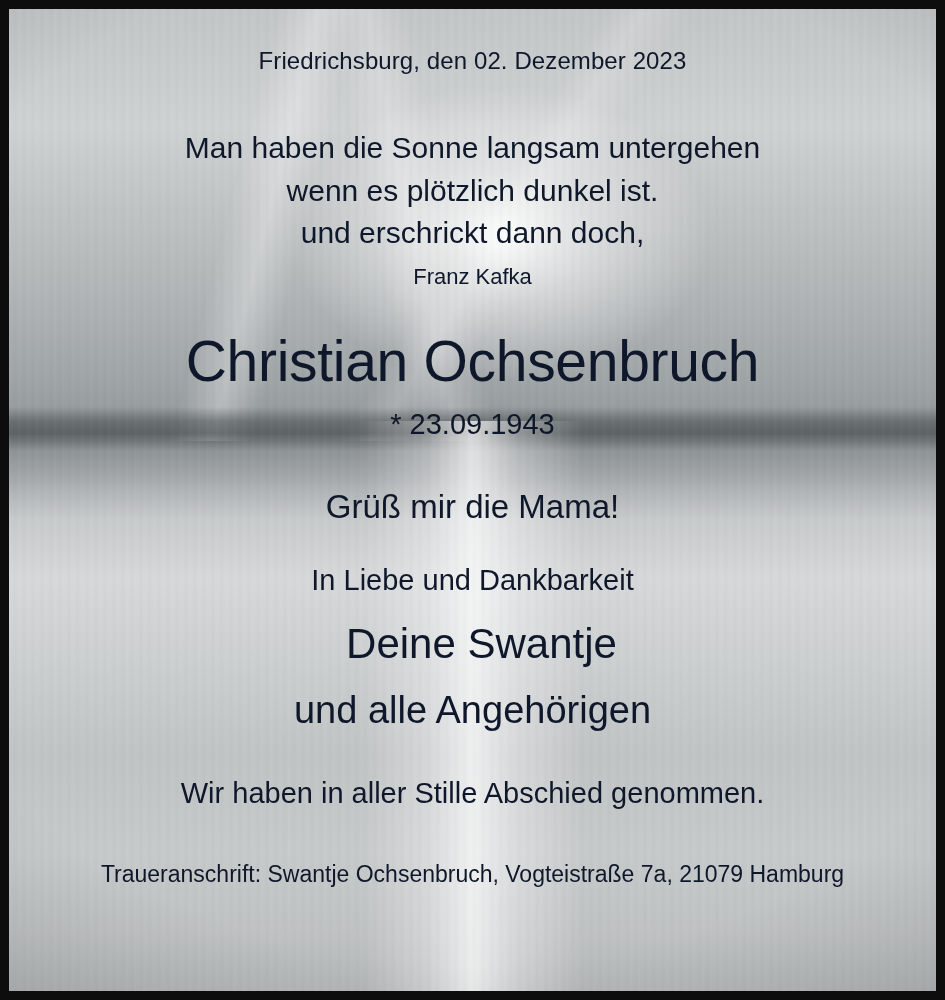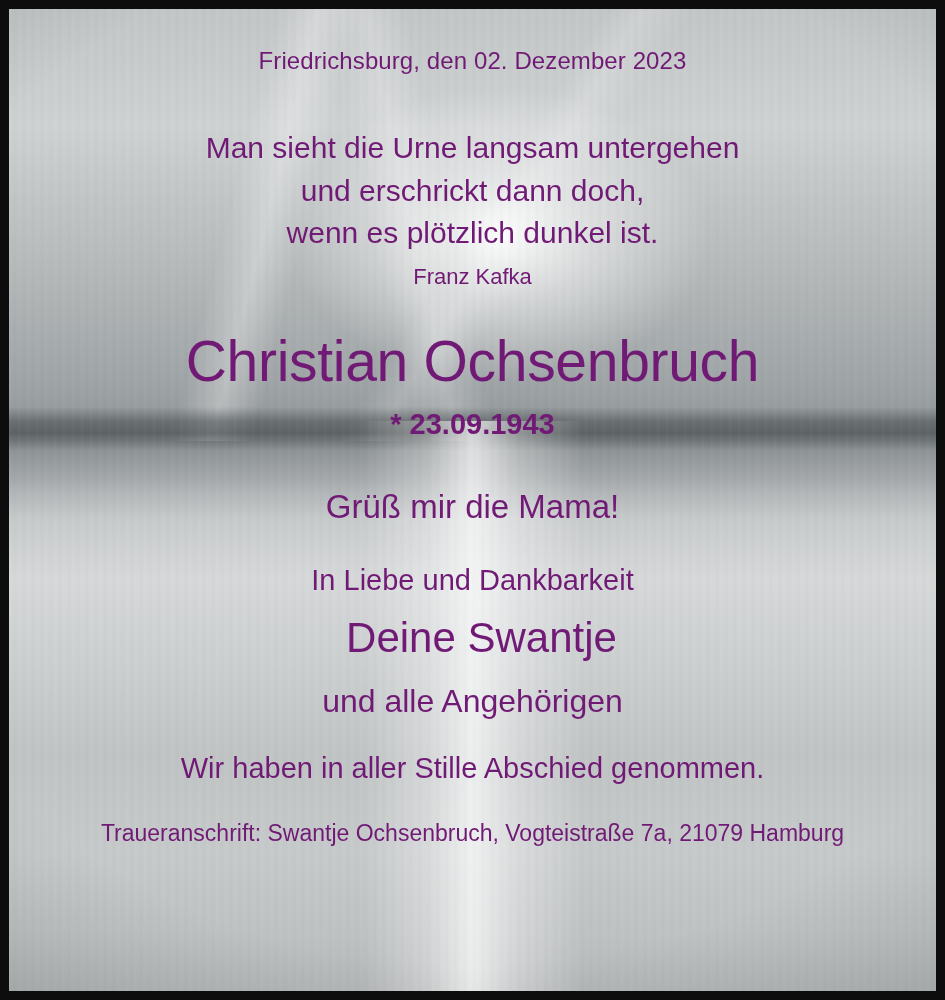--- a/index.html
+++ b/index.html
@@ -80,21 +80,21 @@
   .bg-streaks {
     background:
       repeating-linear-gradient(90deg, rgba(255,255,255,0.05) 0px, rgba(255,255,255,0.0) 3px, rgba(0,0,0,0.03) 6px, rgba(255,255,255,0.0) 9px);
     opacity: 0.5;
   }
 
   .content {
     position: relative;
     z-index: 2;
     height: 100%;
-    color: #701a75;
+    color: #0f172a;
     text-align: center;
     display: block;
   }
 
   .place-date {
     font-size: 24px;
     letter-spacing: 0.1px;
     padding-top: 38px;
   }
 
@@ -116,76 +116,75 @@
     letter-spacing: -0.3px;
     line-height: 1.05;
   }
 
   .dates-row {
     margin-top: 16px;
     font-size: 29px;
     display: flex;
     justify-content: center;
     gap: 0;
-    font-weight: bold;
   }
   .dates-row .birth { width: 330px; text-align: center; }
   .dates-row .death { width: 330px; text-align: center; }
 
   .farewell {
     margin-top: 47px;
     font-size: 33px;
   }
 
   .tribute-intro {
     margin-top: 38px;
     font-size: 29px;
   }
   .tribute-main {
-    margin-top: 17px;
+    margin-top: 23px;
     font-size: 42px;
     padding-left: 18px;
   }
   .tribute-sub {
     margin-top: 21px;
-    font-size: 32px;
+    font-size: 38px;
   }
 
   .notice {
-    margin-top: 27px;
+    margin-top: 40px;
     font-size: 29px;
     line-height: 1.45;
   }
   .notice-line { display: block; }
 
   .mourning-address {
-    margin-top: 31px;
+    margin-top: 47px;
     font-size: 23px;
   }
 </style>
 </head>
 <body>
 
 <div id="obituary-card">
   <div class="bg-layer bg-base"></div>
   <div class="bg-layer bg-rays"></div>
   <div class="bg-layer bg-sunglow"></div>
   <div class="bg-layer bg-horizon"></div>
   <div class="bg-layer bg-reflection"></div>
   <div class="bg-layer bg-streaks"></div>
   <div class="bg-layer bg-vignette"></div>
 
   <div class="content">
 
     <div class="place-date">Friedrichsburg, den 02. Dezember 2023</div>
 
     <div class="poem">
-      <span class="poem-line">Man sieht die Urne langsam untergehen</span>
+      <span class="poem-line">Man haben die Sonne langsam untergehen</span>
+      <span class="poem-line">wenn es plötzlich dunkel ist.</span>
       <span class="poem-line">und erschrickt dann doch,</span>
-      <span class="poem-line">wenn es plötzlich dunkel ist.</span>
     </div>
 
     <div class="poem-author">Franz Kafka</div>
 
     <div class="deceased-name">Christian Ochsenbruch</div>
 
     <div class="dates-row">
       <span class="birth">* 23.09.1943</span>
     </div>
 

